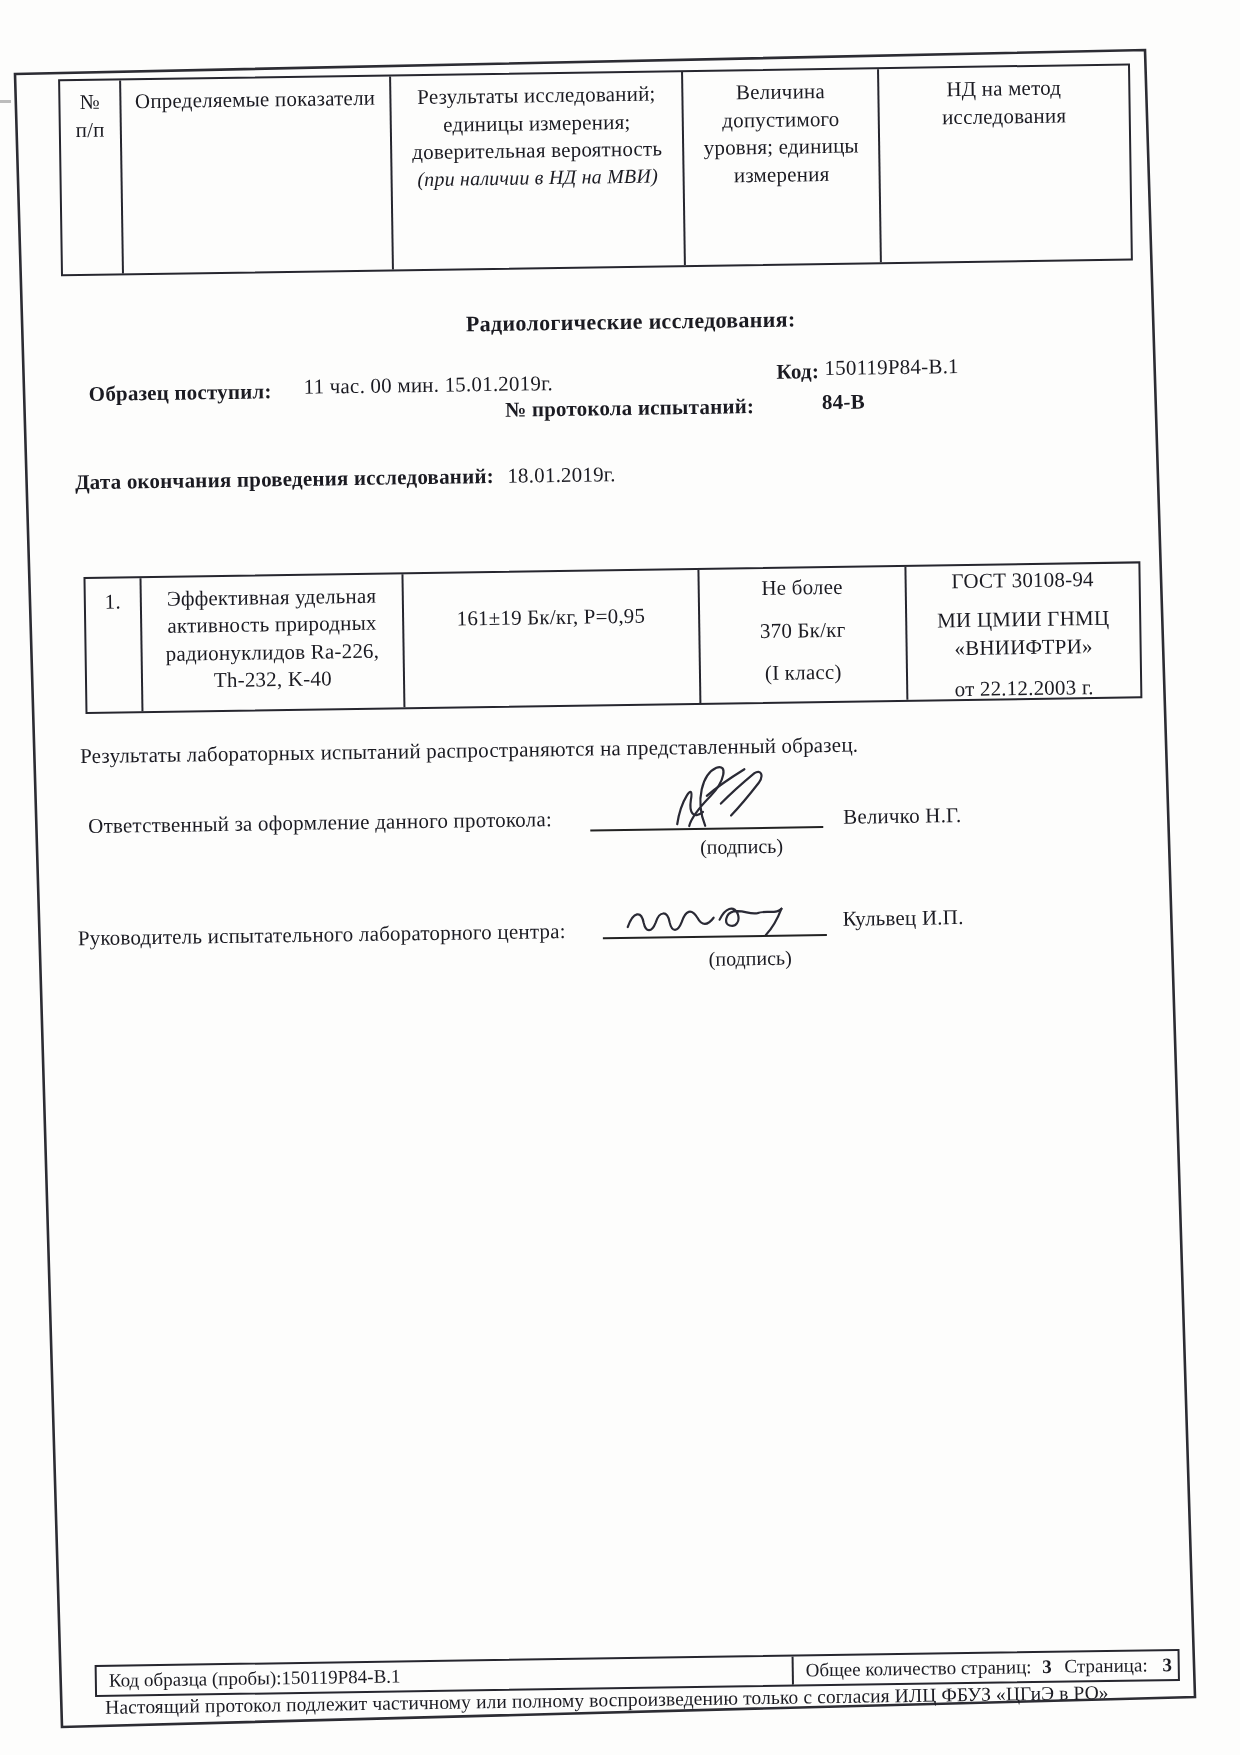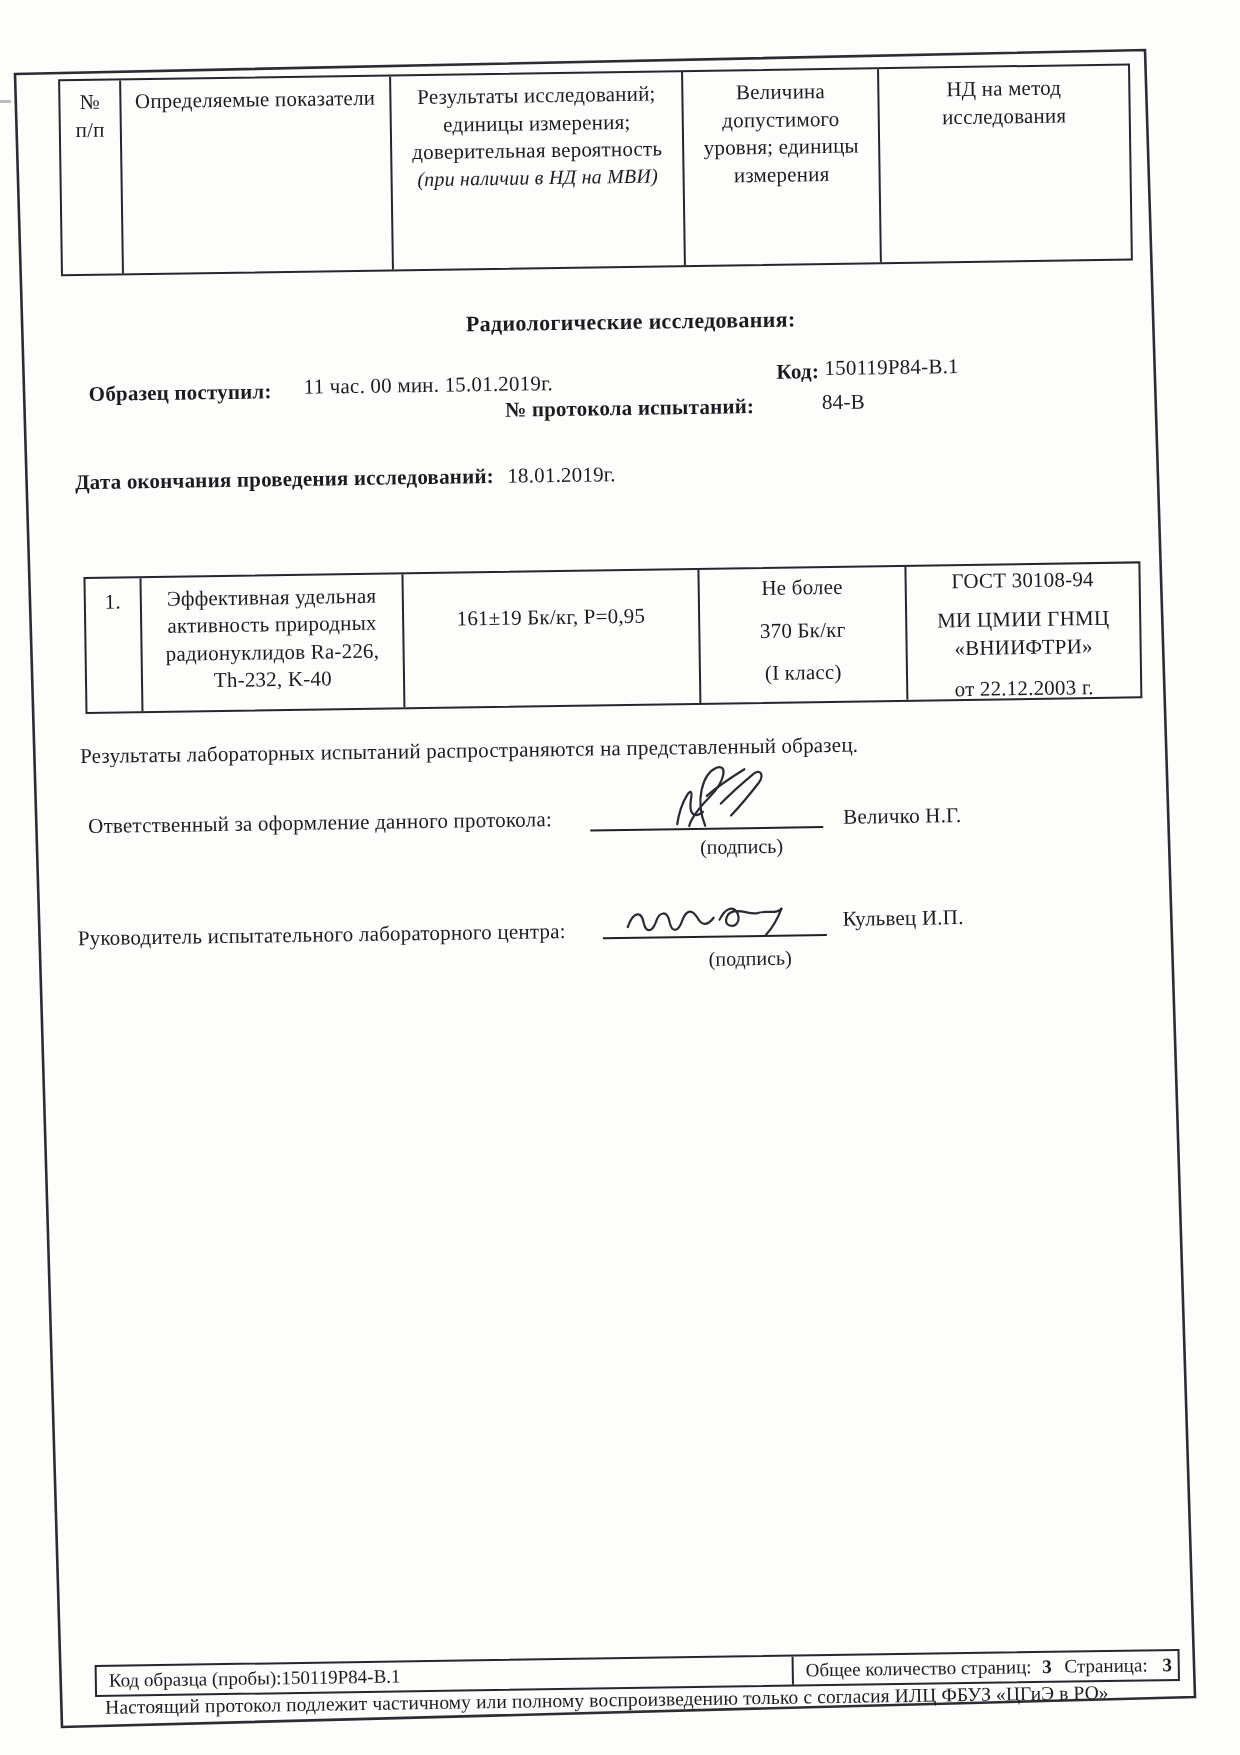--- a/index.html
+++ b/index.html
@@ -73,21 +73,21 @@
       </div>
     </div>
 
     <div class="abs b" style="left:402px;top:318px;width:450px;text-align:center;font-size:22px;letter-spacing:.3px;">Радиологические исследования:</div>
 
     <div class="abs b t21" style="left:84px;top:382px;">Образец поступил:</div>
     <div class="abs t21" style="left:299px;top:378px;">11 час. 00 мин. 15.01.2019г.</div>
     <div class="abs b t21" style="left:772px;top:370px;">Код:</div>
     <div class="abs t21" style="left:820px;top:367px;">150119Р84-В.1</div>
     <div class="abs b t21" style="left:500px;top:404px;">№ протокола испытаний:</div>
-    <div class="abs t21" style="left:817px;top:401px;">84-В</div>
+    <div class="abs t21" style="left:817px;top:401px;font-weight:bold;">84-В</div>
 
     <div class="abs t21" style="left:69px;top:470px;white-space:nowrap;">
       <span class="b">Дата окончания проведения исследований:</span>
       <span style="margin-left:8px;">18.01.2019г.</span>
     </div>
 
     <div class="abs tbl" style="left:76px;top:578px;width:1057px;height:137px;">
       <div class="cell res-cell" style="width:54px;padding-top:10px;">
         <span>1.</span>
       </div>

